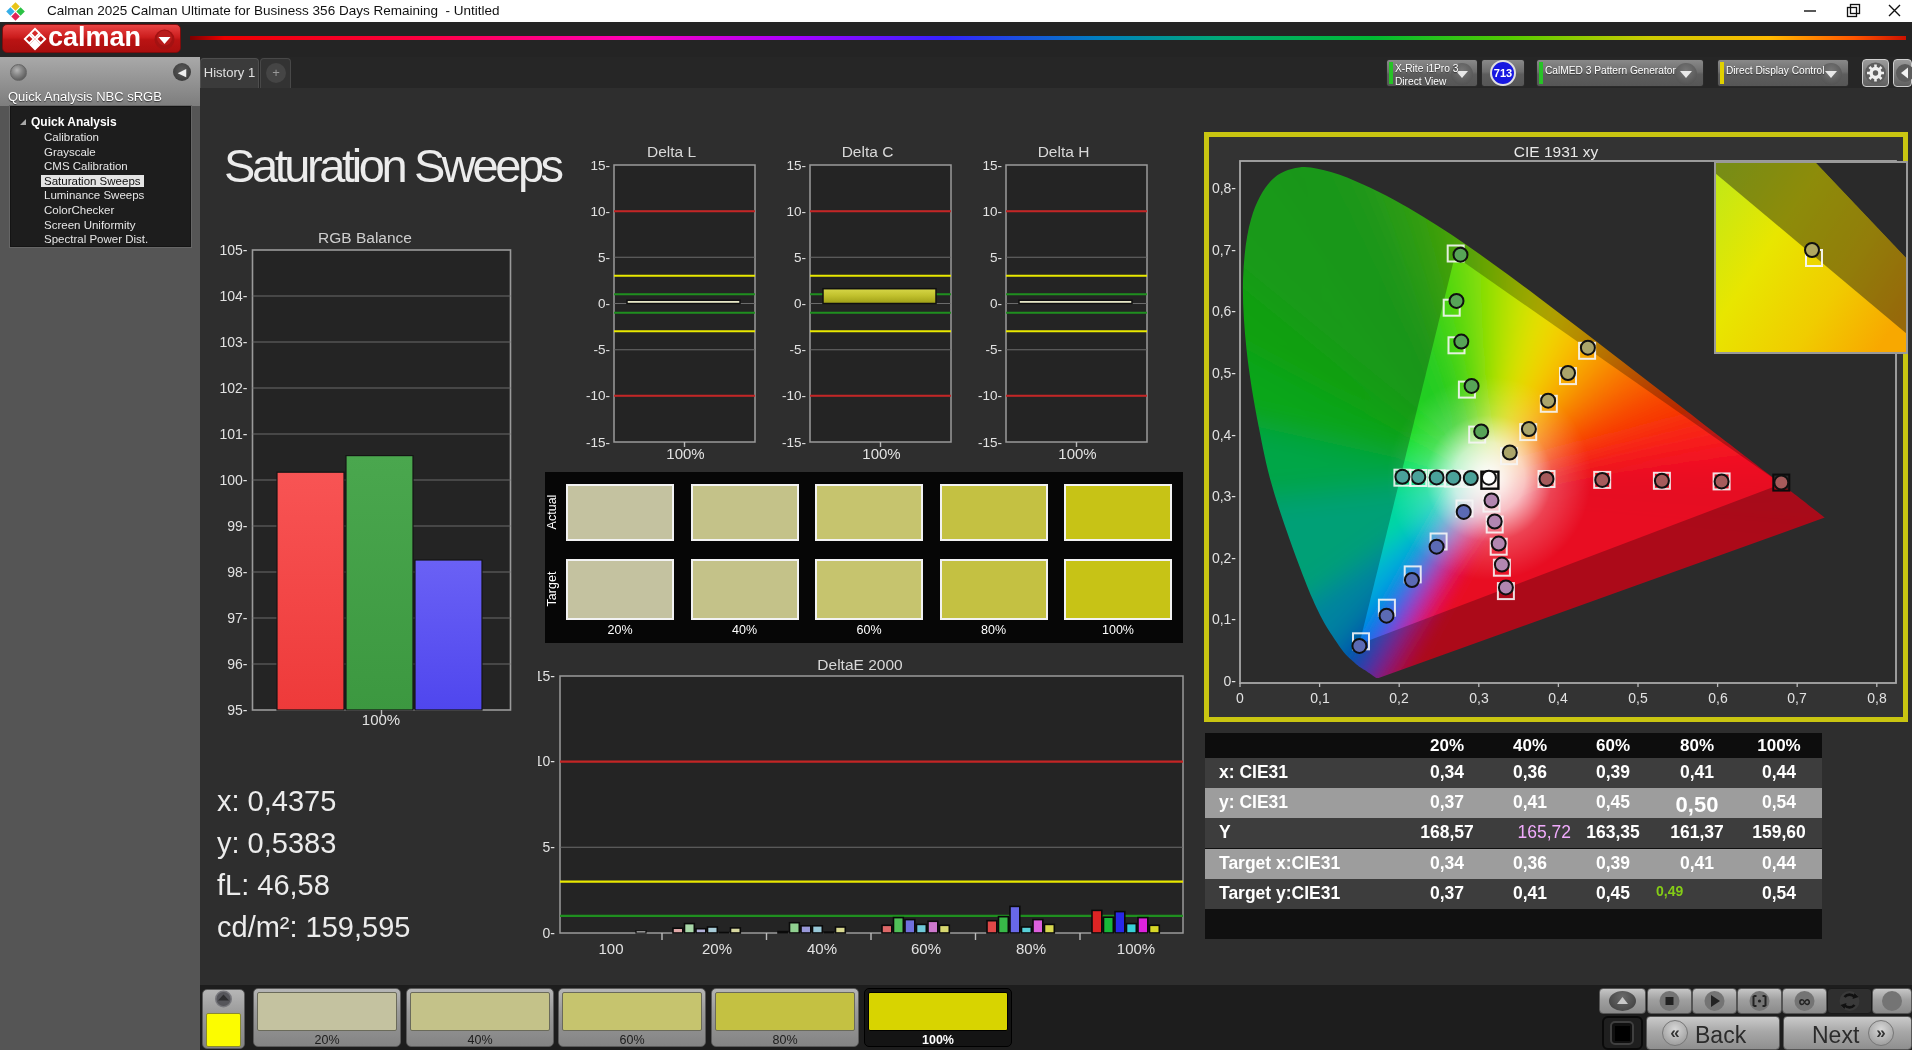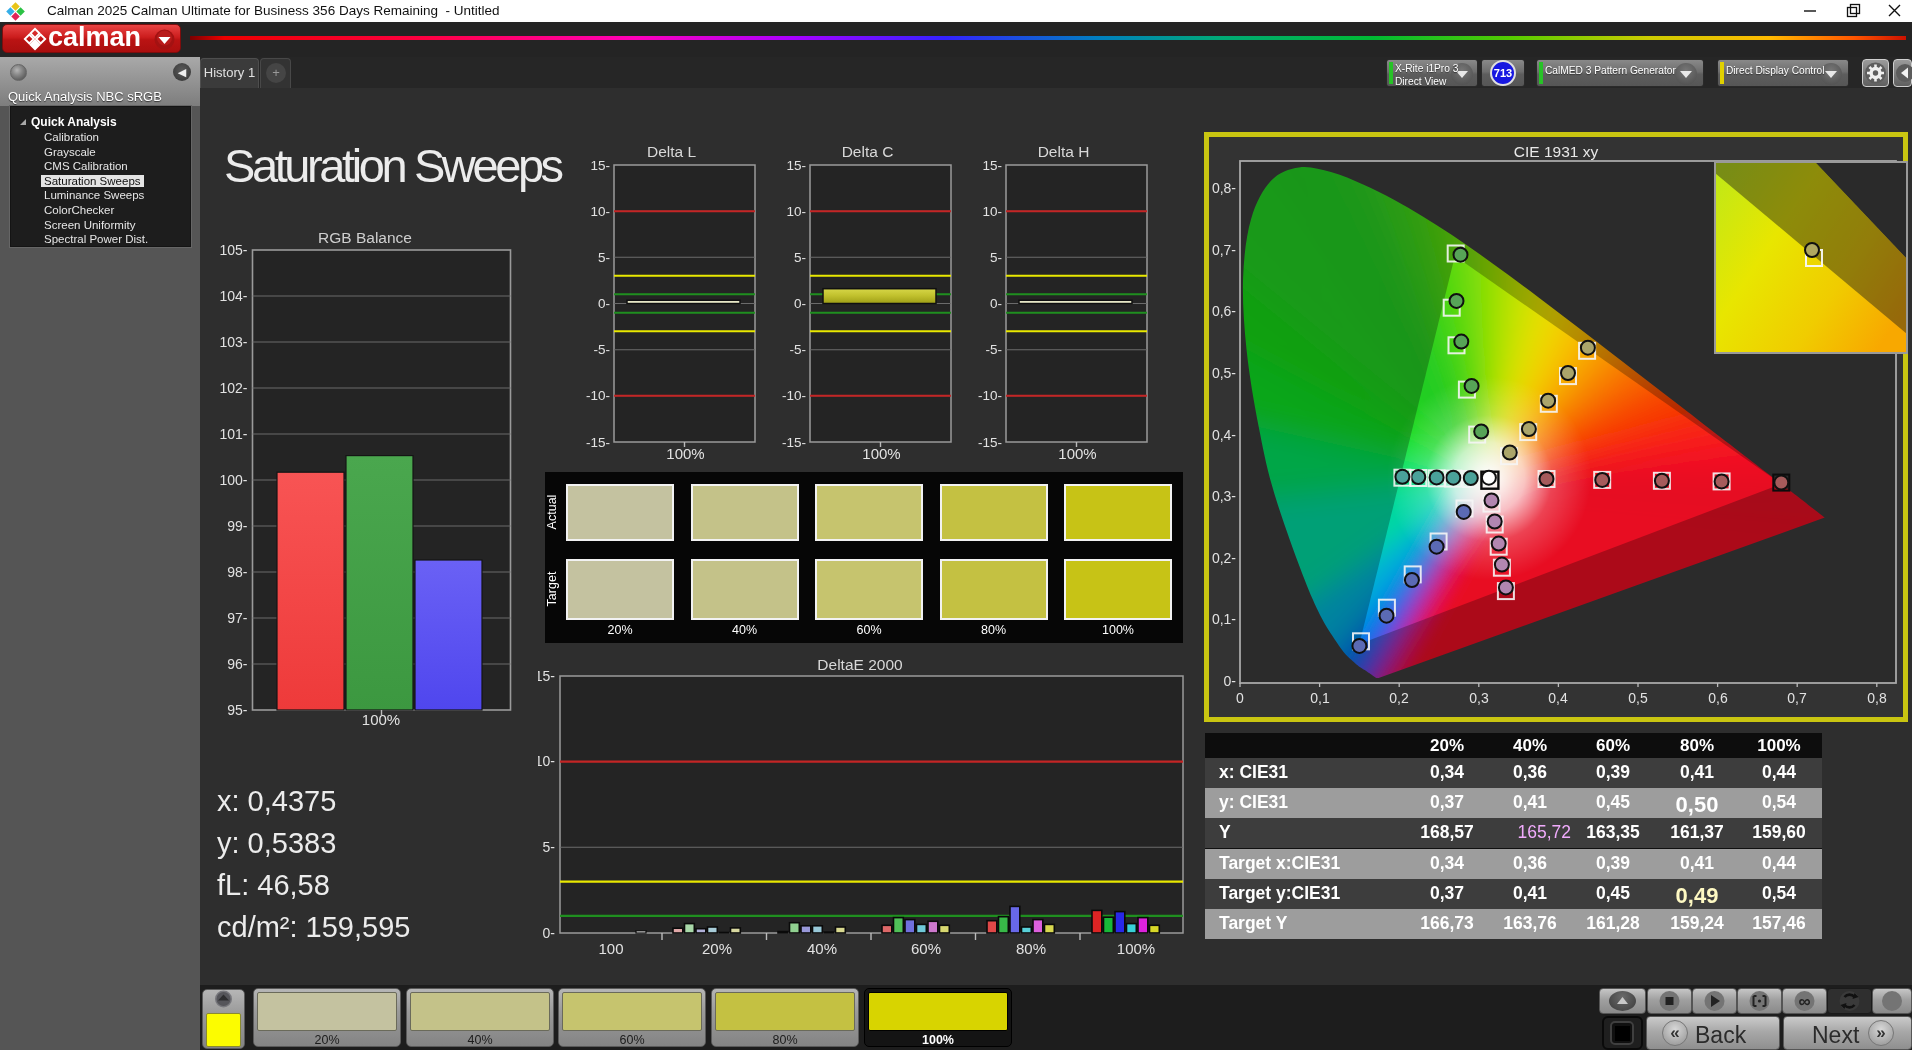--- a/index.html
+++ b/index.html
@@ -565,30 +565,22 @@
       <div class="abs" style="left:284px;top:4px;width:82px;text-align:center;font-size:17.5px;font-weight:700;color:#fff">0,36</div>
       <div class="abs" style="left:367px;top:4px;width:82px;text-align:center;font-size:17.5px;font-weight:700;color:#fff">0,39</div>
       <div class="abs" style="left:451px;top:4px;width:82px;text-align:center;font-size:17.5px;font-weight:700;color:#fff">0,41</div>
       <div class="abs" style="left:533px;top:4px;width:82px;text-align:center;font-size:17.5px;font-weight:700;color:#fff">0,44</div>
     </div>
     <div class="abs" style="left:1205px;top:879px;width:617px;height:30.2px;background:#3d3d3d">
       <div class="abs" style="left:14px;top:4px;font-size:17.5px;font-weight:700;color:#fff">Target y:CIE31</div>
       <div class="abs" style="left:201px;top:4px;width:82px;text-align:center;font-size:17.5px;font-weight:700;color:#fff">0,37</div>
       <div class="abs" style="left:284px;top:4px;width:82px;text-align:center;font-size:17.5px;font-weight:700;color:#fff">0,41</div>
       <div class="abs" style="left:367px;top:4px;width:82px;text-align:center;font-size:17.5px;font-weight:700;color:#fff">0,45</div>
-      <div class="abs" style="left:451px;top:4px;width:82px;text-align:center;font-size:22px;font-weight:700;color:#fef9c3">0,49</div>
+      <div class="abs" style="left:451px;top:4px;width:82px;text-align:left;font-size:14px;font-weight:700;color:#84cc16">0,49</div>
       <div class="abs" style="left:533px;top:4px;width:82px;text-align:center;font-size:17.5px;font-weight:700;color:#fff">0,54</div>
-    </div>
-    <div class="abs" style="left:1205px;top:909px;width:617px;height:30.2px;background:#9d9d9d">
-      <div class="abs" style="left:14px;top:4px;font-size:17.5px;font-weight:700;color:#fff">Target Y</div>
-      <div class="abs" style="left:201px;top:4px;width:82px;text-align:center;font-size:17.5px;font-weight:700;color:#fff">166,73</div>
-      <div class="abs" style="left:284px;top:4px;width:82px;text-align:center;font-size:17.5px;font-weight:700;color:#fff">163,76</div>
-      <div class="abs" style="left:367px;top:4px;width:82px;text-align:center;font-size:17.5px;font-weight:700;color:#fff">161,28</div>
-      <div class="abs" style="left:451px;top:4px;width:82px;text-align:center;font-size:17.5px;font-weight:700;color:#fff">159,24</div>
-      <div class="abs" style="left:533px;top:4px;width:82px;text-align:center;font-size:17.5px;font-weight:700;color:#fff">157,46</div>
     </div>
 <div class="abs" id="bottombar"></div>
     <div class="bbtn" style="left:202px;top:989px;width:43px;height:60px"></div>
     <svg class="abs" style="left:202px;top:989px" width="43" height="60">
       <circle cx="21.5" cy="10" r="8.5" fill="#77777c"></circle>
       <circle cx="21.5" cy="10" r="7" fill="#55555a"></circle>
       <path d="M21.5 5.5 L27 11.5 L16 11.5 Z" fill="#2e2e30"></path>
     </svg>
     <div class="abs" style="left:206px;top:1013px;width:35px;height:34px;background:#fcfc00;border-radius:2px;border:1px solid #8a8a30"></div>
     <div class="bbtn" style="left:253px;top:988px;width:148px;height:59px;"></div>

